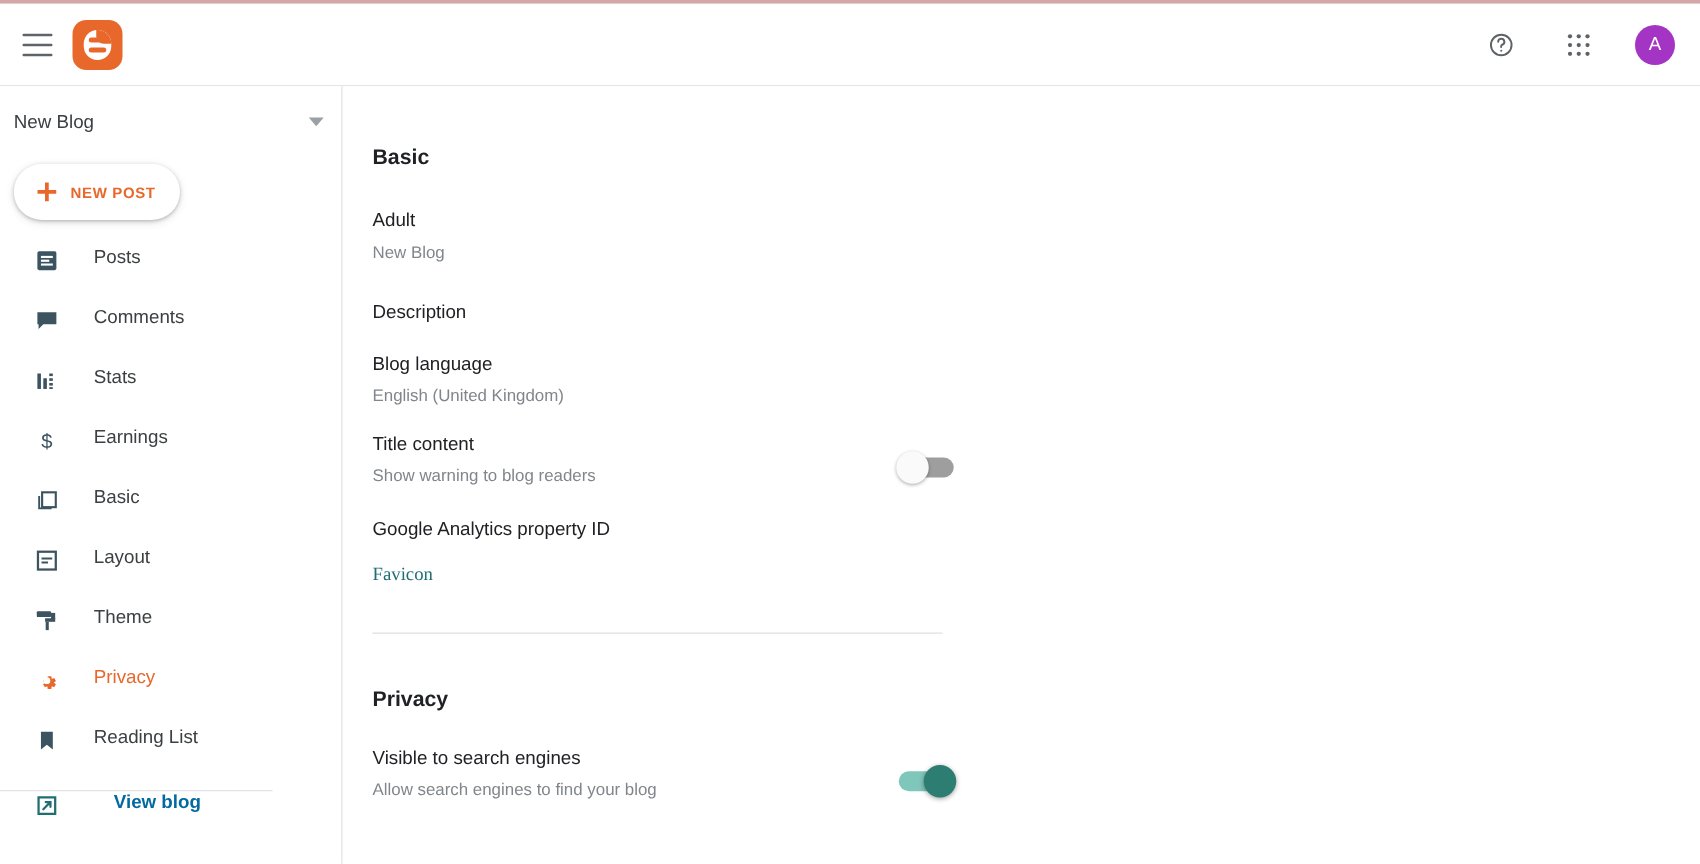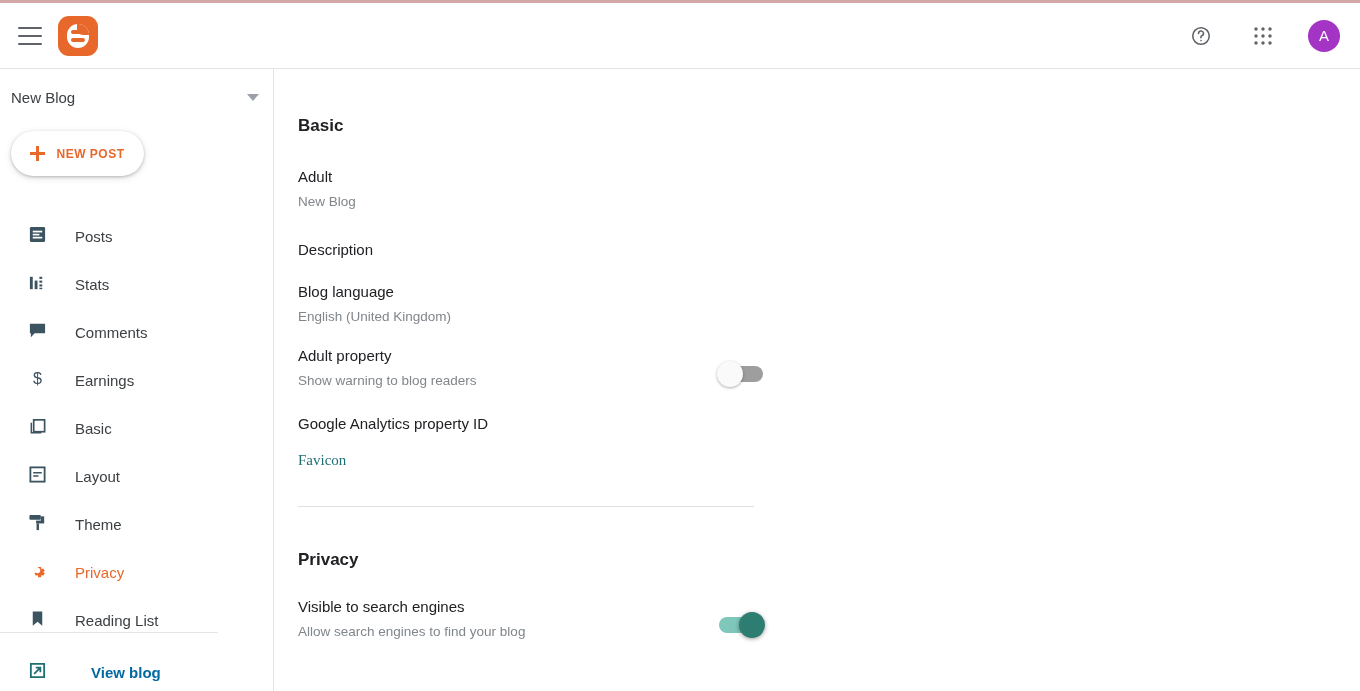--- a/index.html
+++ b/index.html
@@ -177,21 +177,21 @@
     font-weight: bold;
     letter-spacing: .5px;
   }
 
   .nav {
     margin-top: 21px;
   }
   .nav-item {
     height: 48px;
     display: flex;
-    align-items: flex-end;
+    align-items: flex-start;
     padding-left: 26px;
     cursor: pointer;
     color: #3c4043;
   }
   .nav-item .nav-icon {
     width: 22px; height: 22px;
     flex: 0 0 22px;
     display: flex;
     align-items: center;
     justify-content: center;
@@ -341,42 +341,42 @@
           <rect x="5" y="9.2" width="7" height="1.8" fill="#fff"></rect>
           <rect x="5" y="12.4" width="10" height="1.8" fill="#fff"></rect>
         </svg>
       </span>
       <span class="nav-label">Posts</span>
     </div>
 
     <div class="nav-item">
       <span class="nav-icon">
         <svg width="19" height="19" viewBox="0 0 20 20" fill="#3c5360">
+          <path d="M2 3h16v10H7l-4 4V13H2z"></path>
+        </svg>
+      </span>
+      <span class="nav-label">Comments</span>
+    </div>
+
+    <div class="nav-item">
+      <span class="nav-icon">
+        <svg width="19" height="19" viewBox="0 0 20 20" fill="#3c5360">
           <rect x="2" y="4" width="3" height="13"></rect>
           <rect x="7" y="8" width="3" height="9"></rect>
           <rect x="12" y="4" width="3" height="2.2"></rect>
           <rect x="12" y="8" width="3" height="2.2"></rect>
           <rect x="12" y="12" width="3" height="2.2"></rect>
           <rect x="12" y="15.5" width="3" height="1.5"></rect>
         </svg>
       </span>
       <span class="nav-label">Stats</span>
     </div>
 
     <div class="nav-item">
       <span class="nav-icon">
-        <svg width="19" height="19" viewBox="0 0 20 20" fill="#3c5360">
-          <path d="M2 3h16v10H7l-4 4V13H2z"></path>
-        </svg>
-      </span>
-      <span class="nav-label">Comments</span>
-    </div>
-
-    <div class="nav-item">
-      <span class="nav-icon">
         <svg width="19" height="19" viewBox="0 0 20 20">
           <text x="10" y="16" font-family="Liberation Sans, sans-serif" font-size="17" fill="#3c5360" text-anchor="middle">$</text>
         </svg>
       </span>
       <span class="nav-label">Earnings</span>
     </div>
 
     <div class="nav-item">
       <span class="nav-icon">
         <svg width="19" height="19" viewBox="0 0 20 20" fill="none" stroke="#3c5360" stroke-width="1.8">
@@ -457,21 +457,21 @@
   <div class="row" style="margin-top:32px;">
     <div class="row-label">Description</div>
   </div>
 
   <div class="row" style="margin-top:25px;">
     <div class="row-label">Blog language</div>
     <div class="row-sub">English (United Kingdom)</div>
   </div>
 
   <div class="row" style="margin-top:23px;">
-    <div class="row-label">Adult property</div>
+    <div class="row-label">Title content</div>
     <div class="row-sub">Show warning to blog readers</div>
     <div class="toggle off" style="right:-9px; top:19px;">
       <div class="knob"></div>
     </div>
   </div>
 
   <div class="row" style="margin-top:27px;">
     <div class="row-label">Google Analytics property ID</div>
   </div>
 

